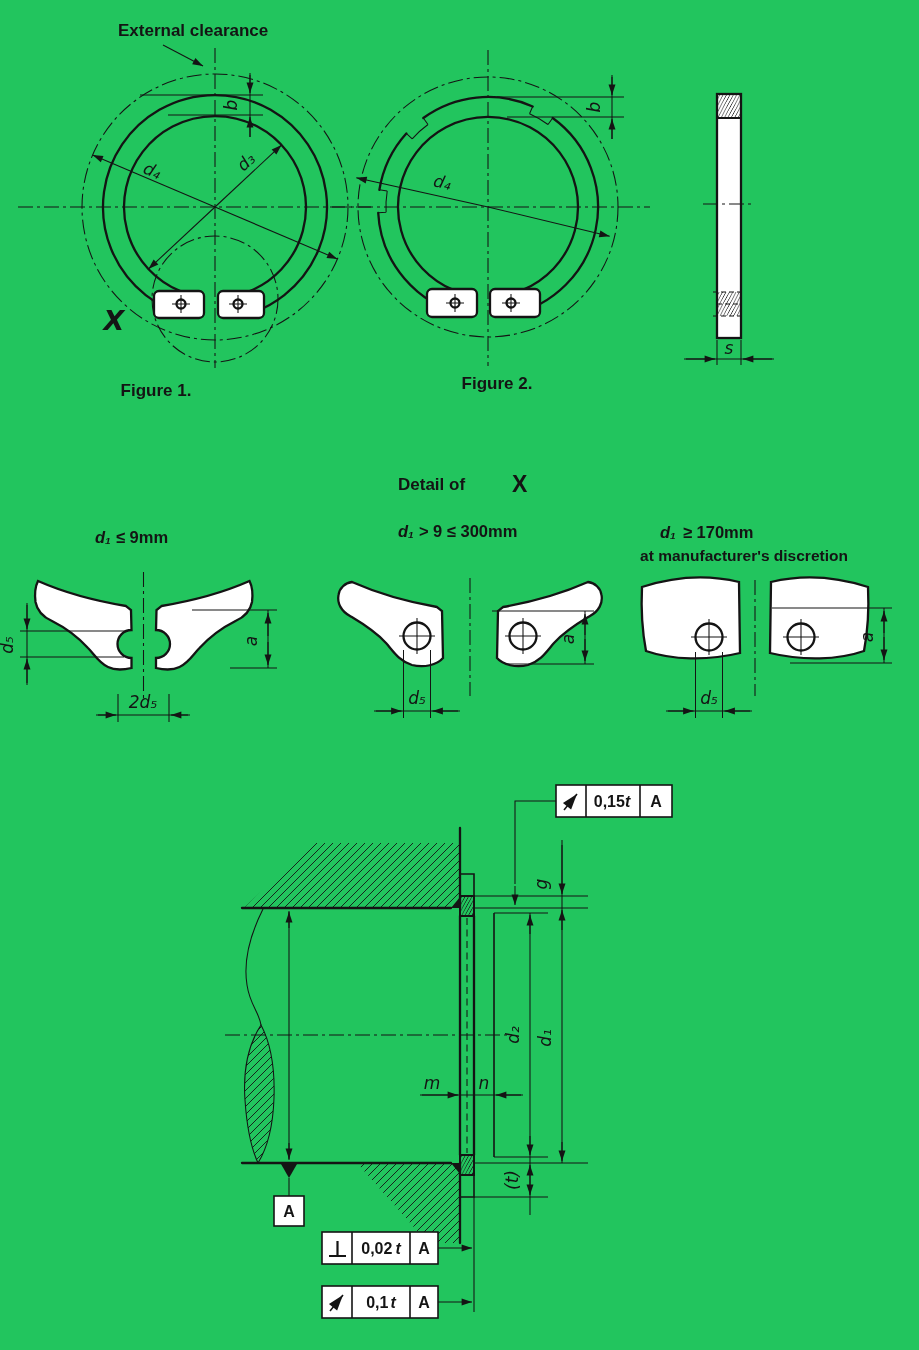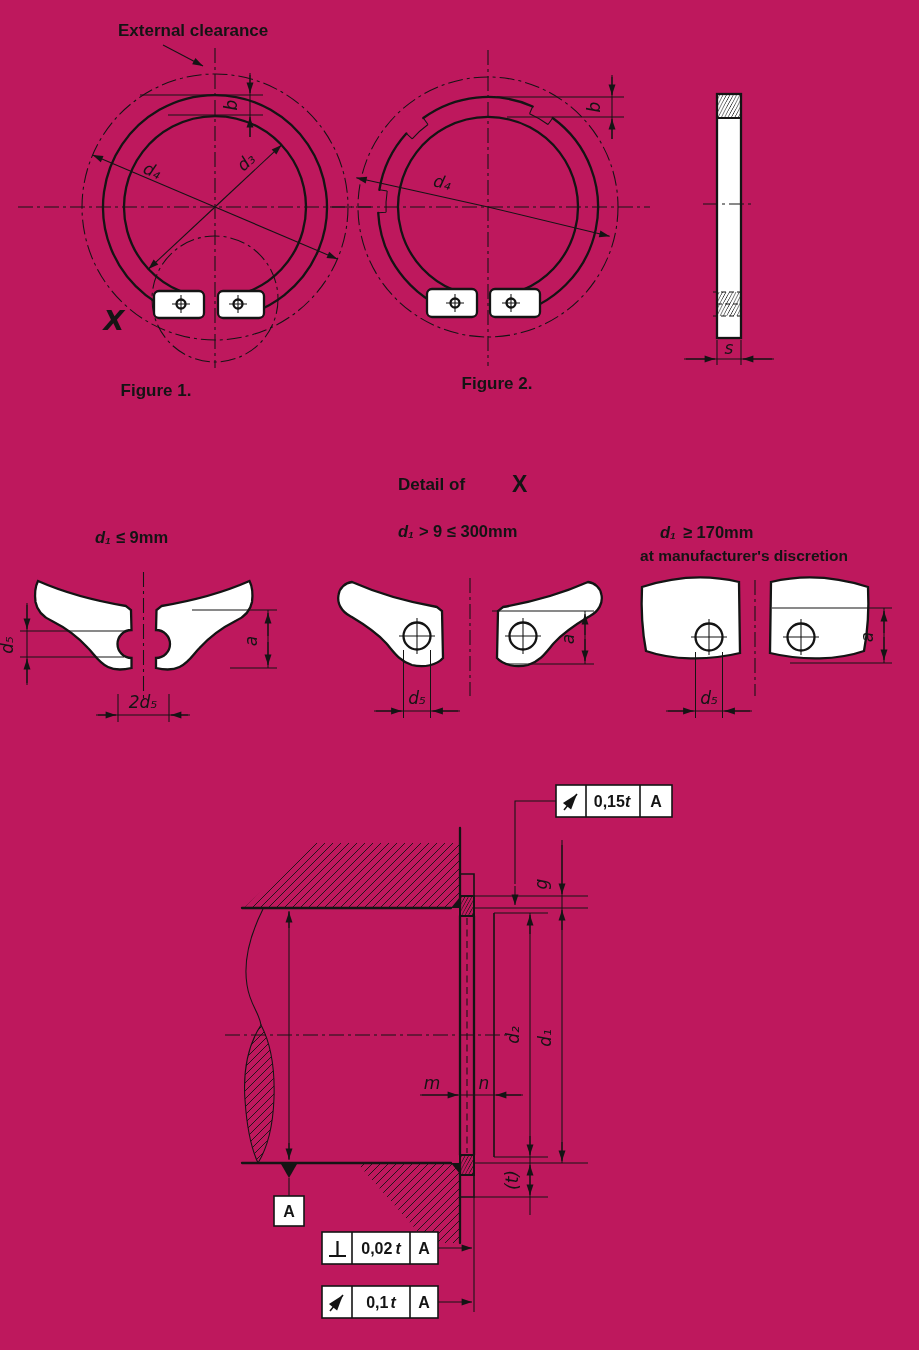--- a/index.html
+++ b/index.html
@@ -1,16 +1,16 @@
 <!DOCTYPE html>
 <html><head>
 <meta charset="utf-8">
 <style>
   html,body{margin:0;padding:0;background:#ffffff;}
-  .page{position:relative;width:919px;height:1350px;background:#be185d;overflow:hidden;}
+  .page{position:relative;width:919px;height:1350px;background:#22c55e;overflow:hidden;}
   svg{display:block}
   .s2{stroke:#141414;stroke-width:2.3;fill:none;stroke-linecap:round}
   .s15{stroke:#141414;stroke-width:1.6;fill:none}
   .s1{stroke:#141414;stroke-width:1.05;fill:none}
   .cl{stroke-dasharray:15 4 3 4}
   .hid{stroke-dasharray:7 4.5}
   .dsh{stroke-dasharray:5 3}
   .wh{fill:#ffffff}
   .ink{fill:#141414}
   .t-head{font:600 17px "Liberation Sans",sans-serif;fill:#141414}

